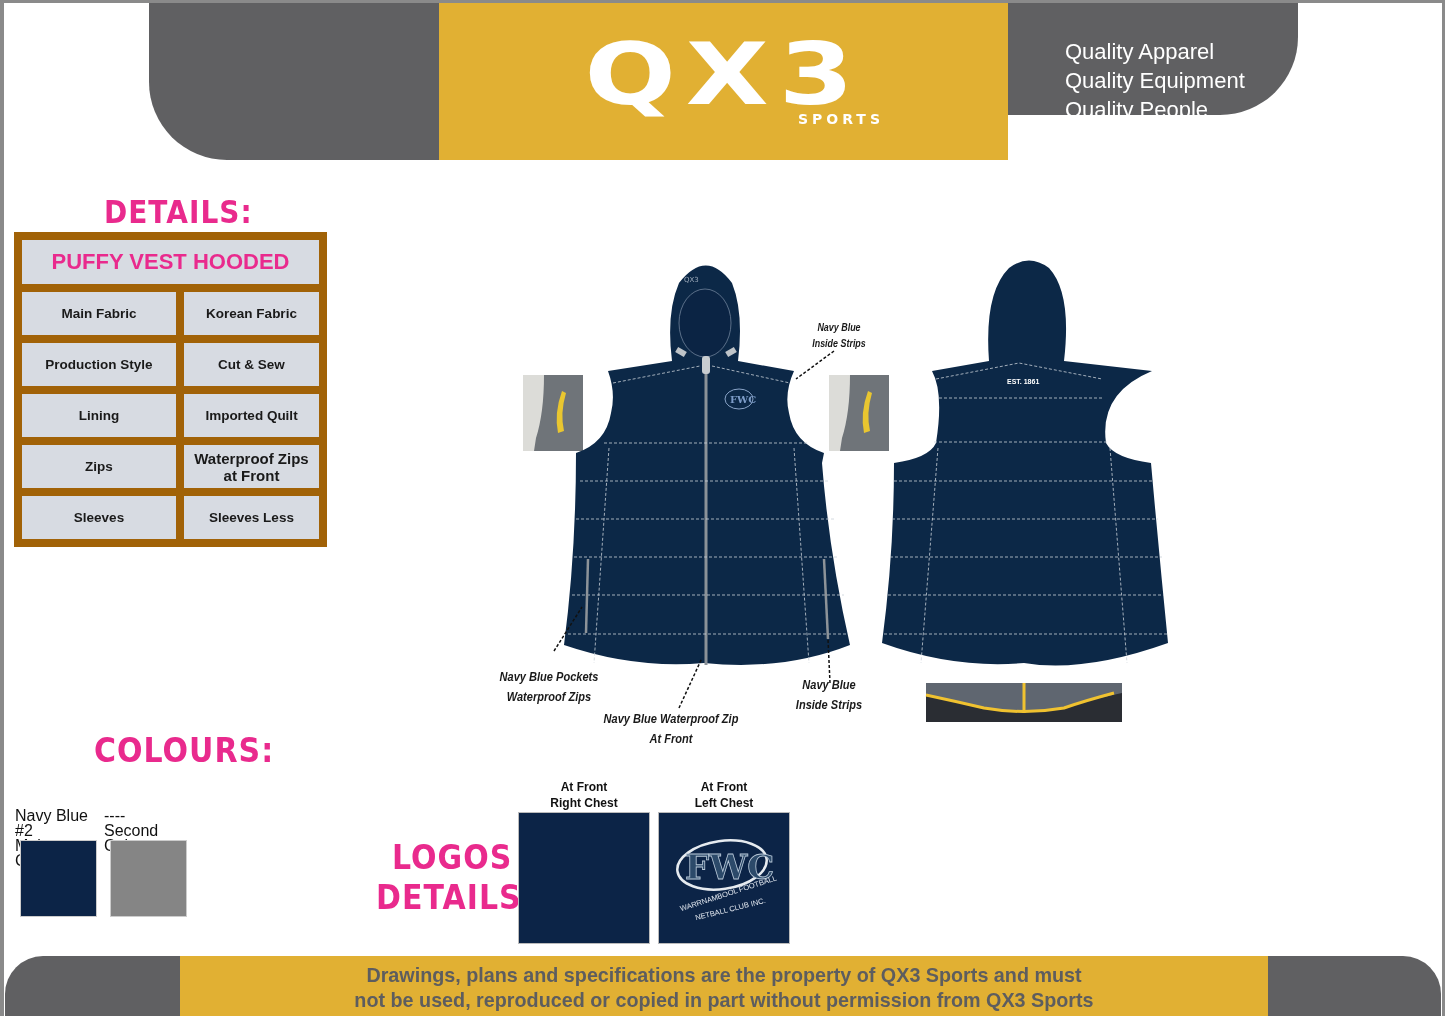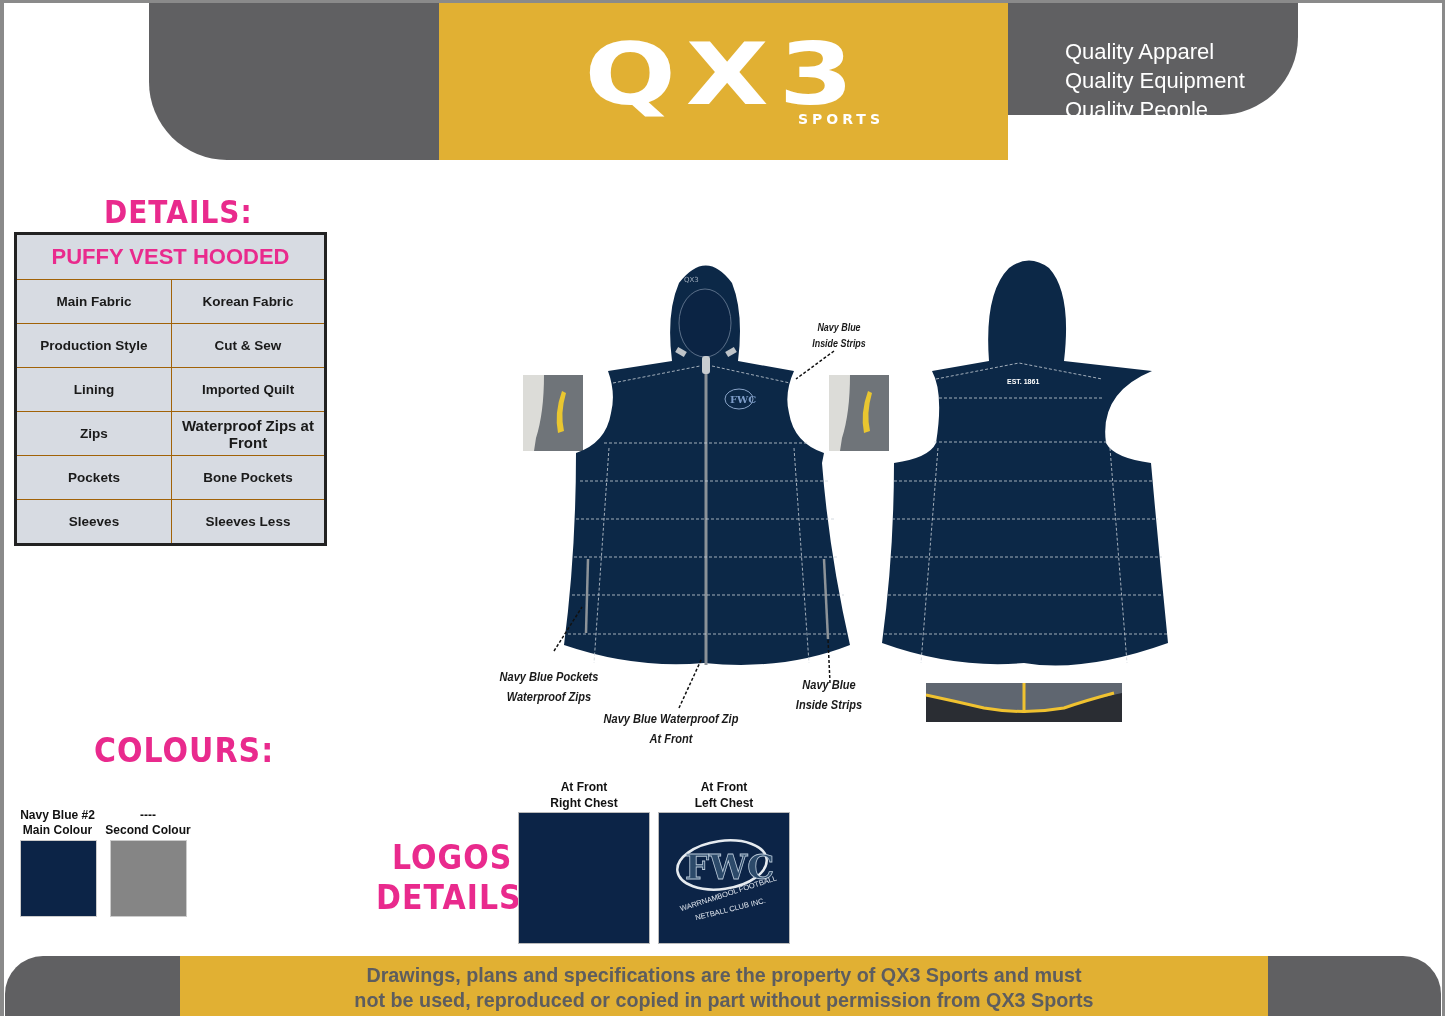--- a/index.html
+++ b/index.html
@@ -38,27 +38,27 @@
     font-family:"DejaVu Sans", sans-serif; font-weight:bold; color:#e92a8d;
     letter-spacing:1px; transform:scaleY(1.15);
   }
 
   
   .spec {
     left:10px; top:229px; width:313px; border:3px solid #222; background:#d7dbe2;
     border-collapse:collapse;
   }
   .spec td {
-    border:1px solid #a16207; text-align:center; font-weight:bold; font-size:13.5px;
+    border:8px solid #a16207; text-align:center; font-weight:bold; font-size:13.5px;
     color:#1a1a1a; height:43px; padding:0 2px;
   }
   .spec td.title { color:#e92a8d; font-size:22px; height:44px; }
 
   
-  .sw-label { font-size:12px; font-weight:bold; text-align:center; color:#111; line-height:15px; }
+  .sw-label { font-size:16px; font-weight:normal; text-align:left; color:#111; line-height:15px; }
   .sw { border:1px solid #ccc; }
 
   
   .logo-box { background:#0c2447; border:1px solid #bbb; }
   .logo-lbl { font-size:12px; font-weight:bold; text-align:center; color:#111; line-height:16px; }
 
   
   .callout {
     font-family:"Liberation Sans", sans-serif; font-style:italic; font-weight:bold;
     font-size:13px; color:#1a1a1a; text-align:center; line-height:20px;
@@ -107,24 +107,20 @@
       <td>Production Style</td>
       <td>Cut &amp; Sew</td>
     </tr>
     <tr>
       <td>Lining</td>
       <td>Imported Quilt</td>
     </tr>
     <tr>
       <td>Zips</td>
       <td style="font-size:15px">Waterproof Zips at Front</td>
-    </tr>
-    <tr>
-      <td>Pockets</td>
-      <td>Bone Pockets</td>
     </tr>
     <tr>
       <td>Sleeves</td>
       <td>Sleeves Less</td>
     </tr>
   </tbody>
     </table>
 
   <div class="abs sec-title" style="left:90px; top:729px; font-size:30px;">COLOURS:</div>
 

